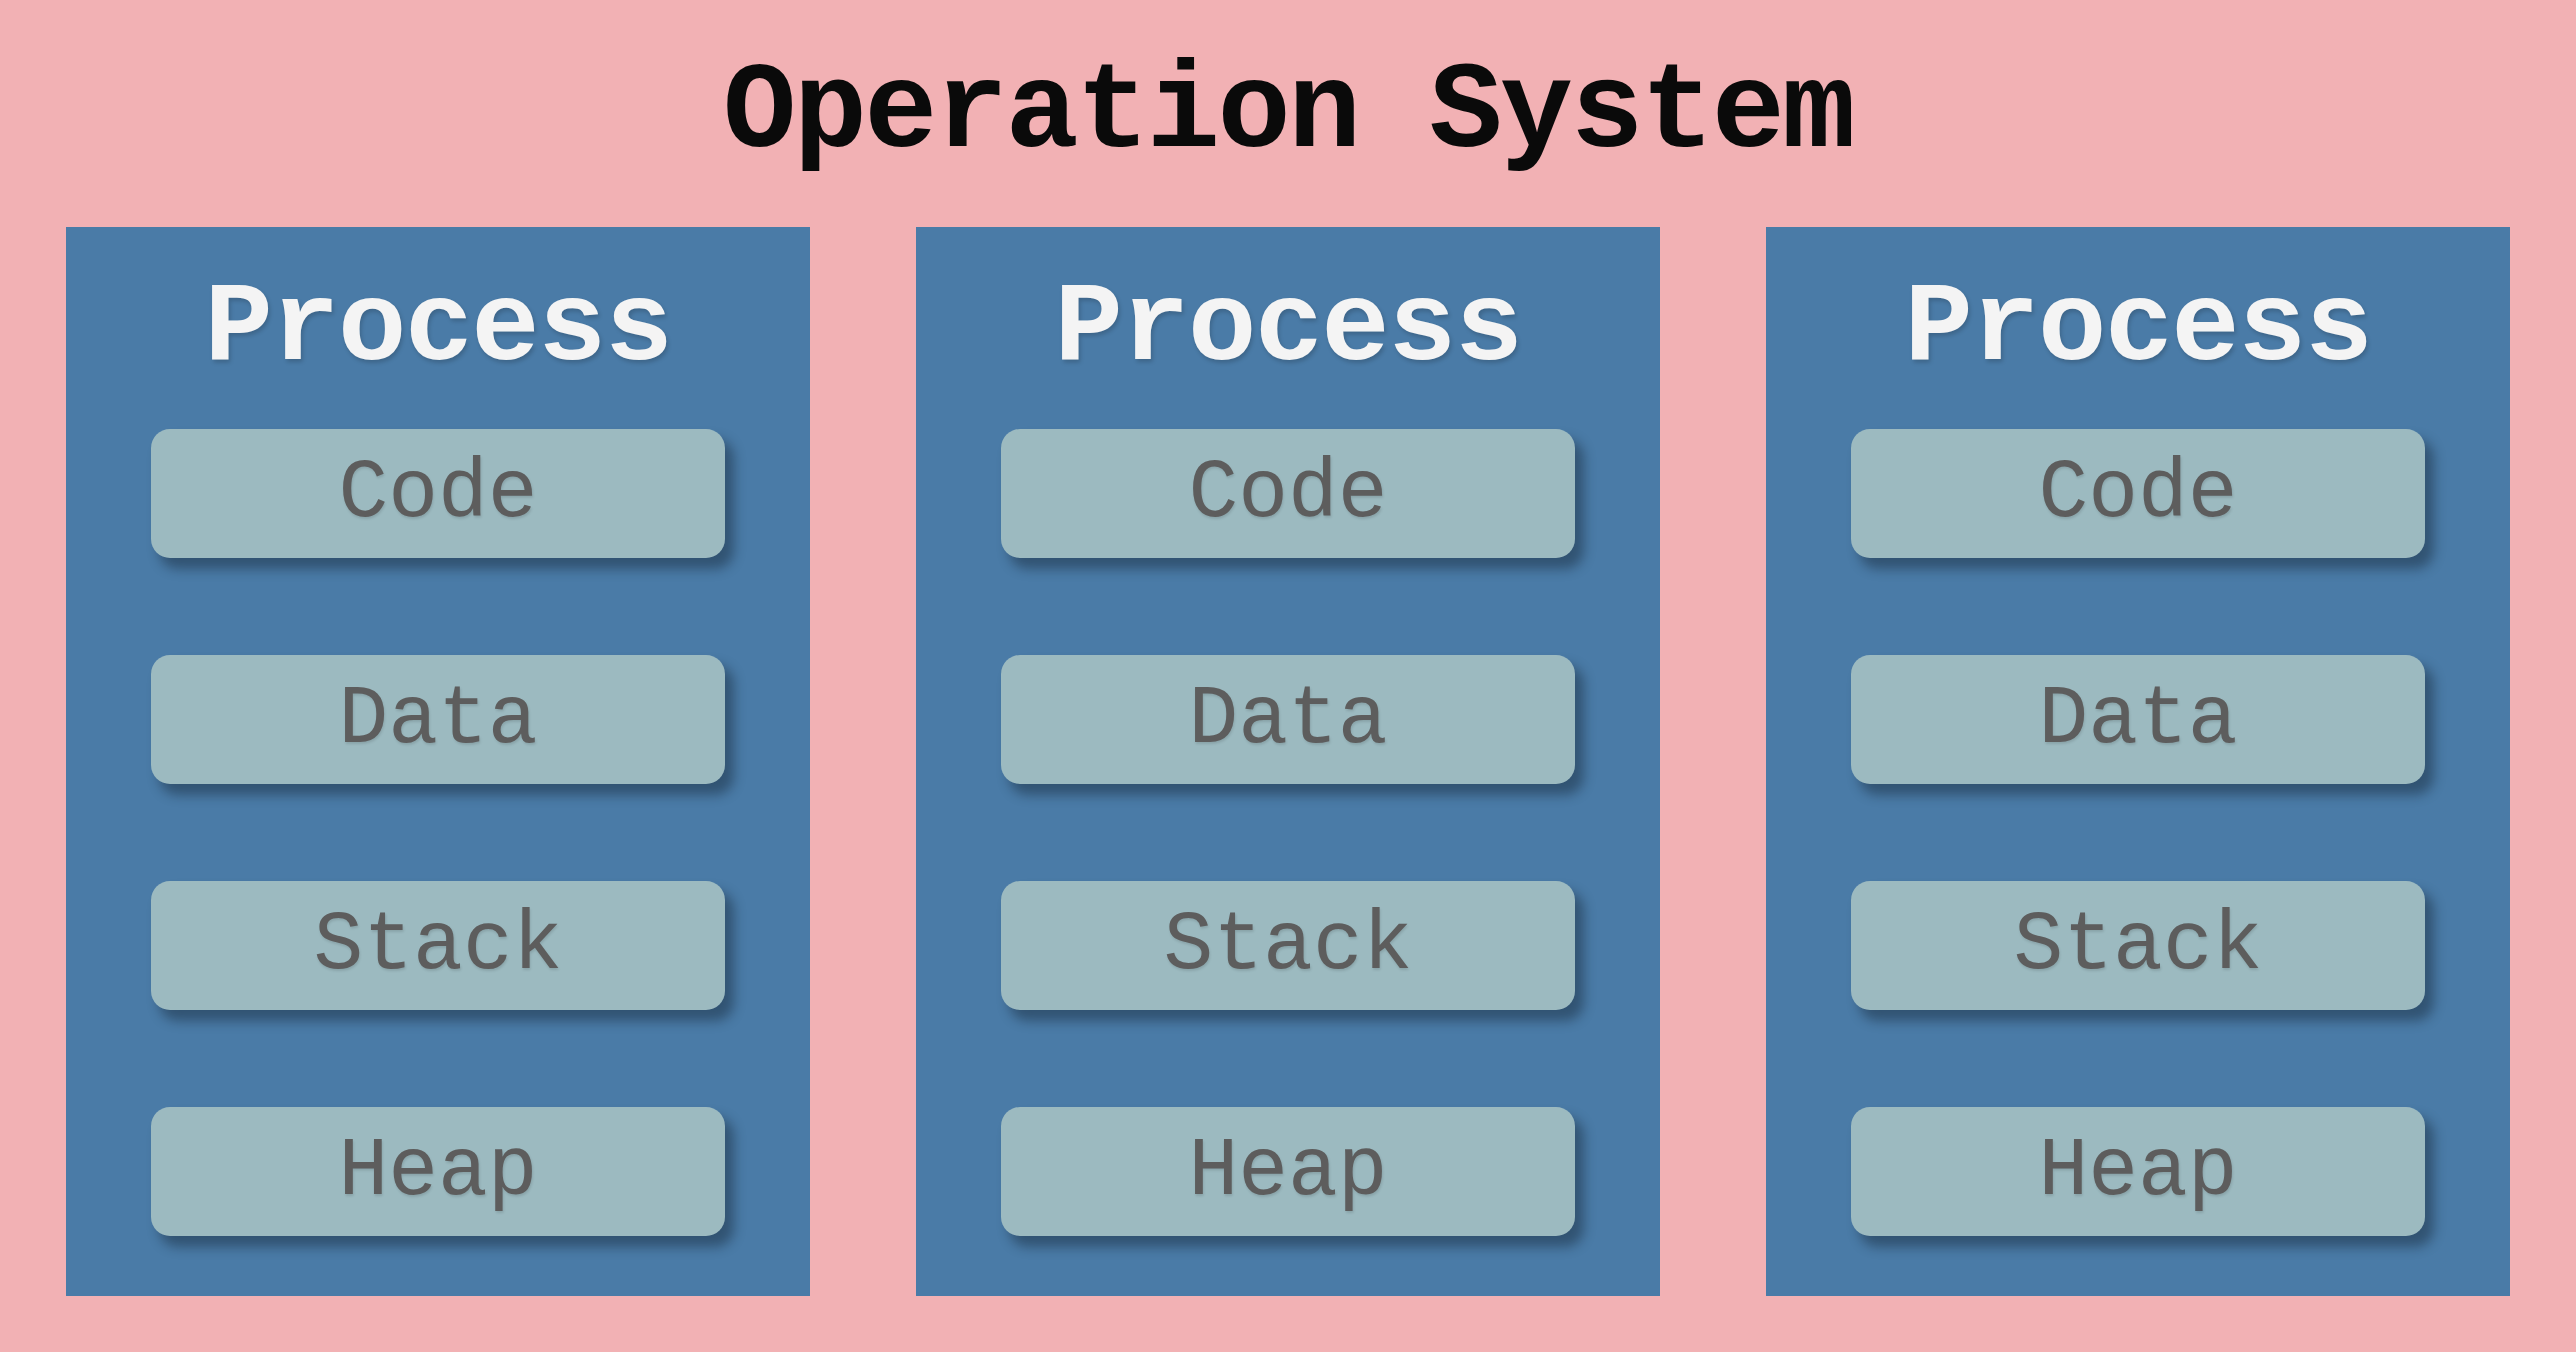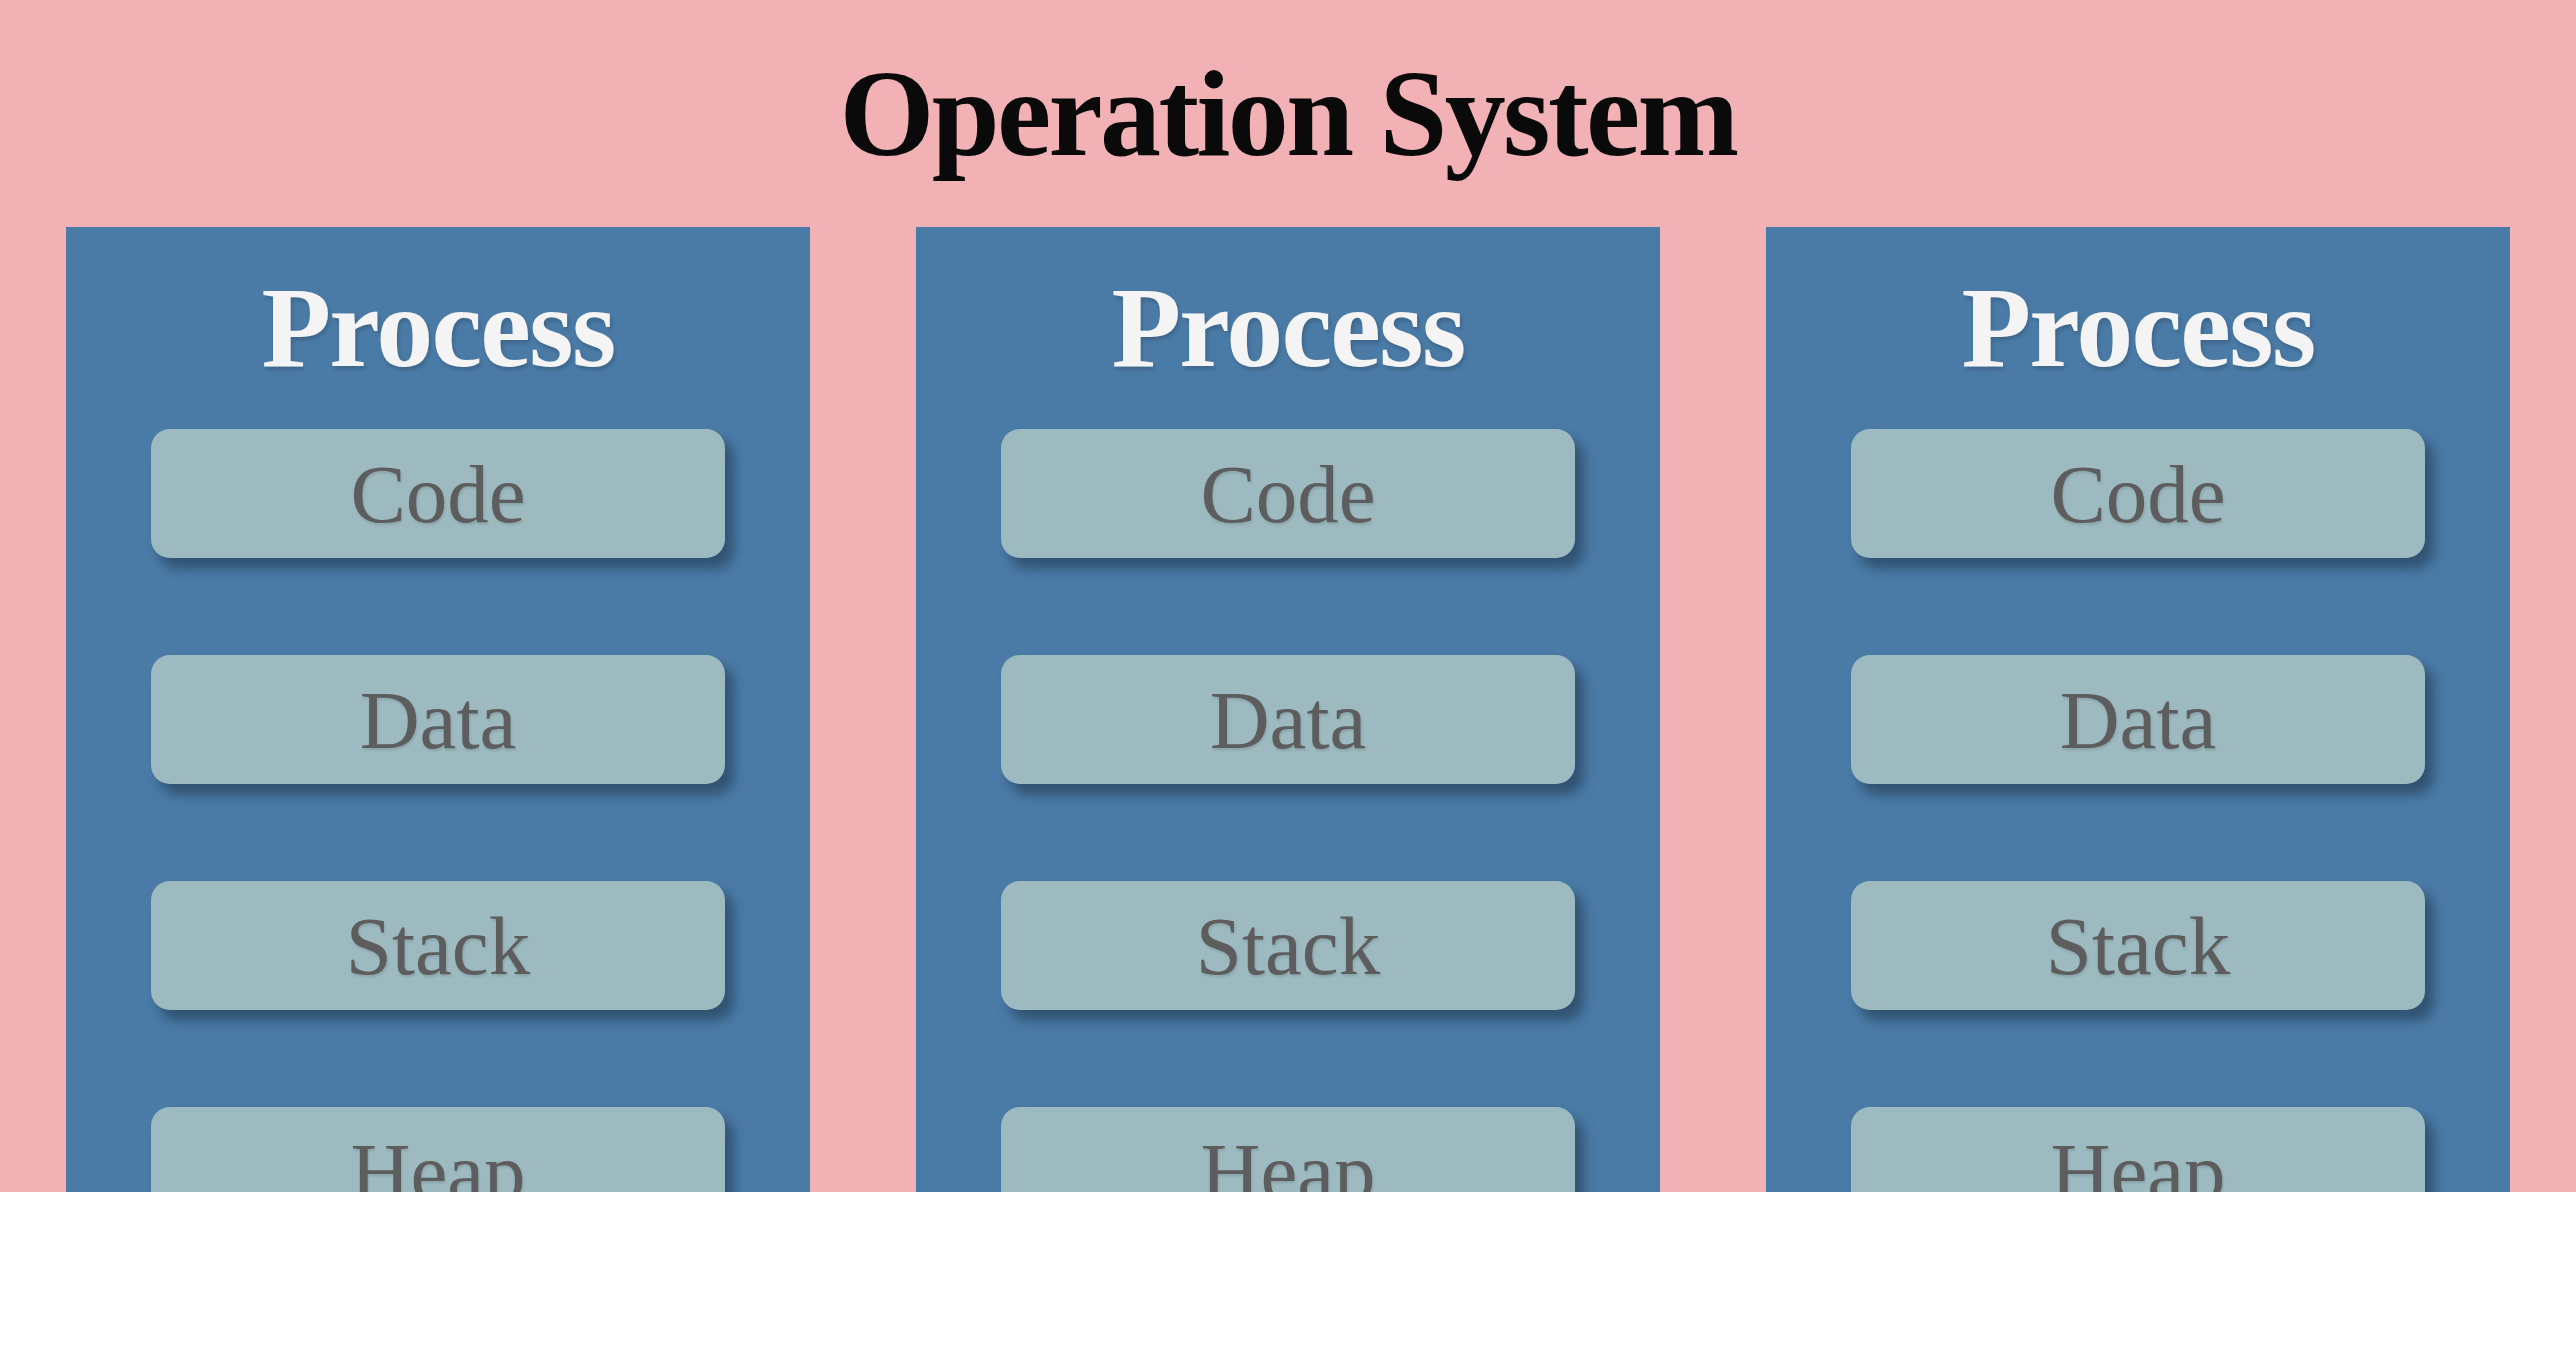--- a/index.html
+++ b/index.html
@@ -3,24 +3,24 @@
 <meta charset="utf-8">
 <style>
   html, body {
     margin: 0;
     padding: 0;
     background: #ffffff;
   }
   .canvas {
     position: relative;
     width: 2576px;
-    height: 1192px;
+    height: 1352px;
     background: var(--background, #f2b1b4);
     overflow: hidden;
-    font-family: Liberation Serif, serif;
+    font-family: Liberation Mono, monospace;
   }
   .os-title {
     height: 227px;
     display: flex;
     align-items: center;
     justify-content: center;
     font-size: 122px;
     font-weight: bold;
     letter-spacing: -2.6px;
     color: var(--title-text, #0a0a0a);

